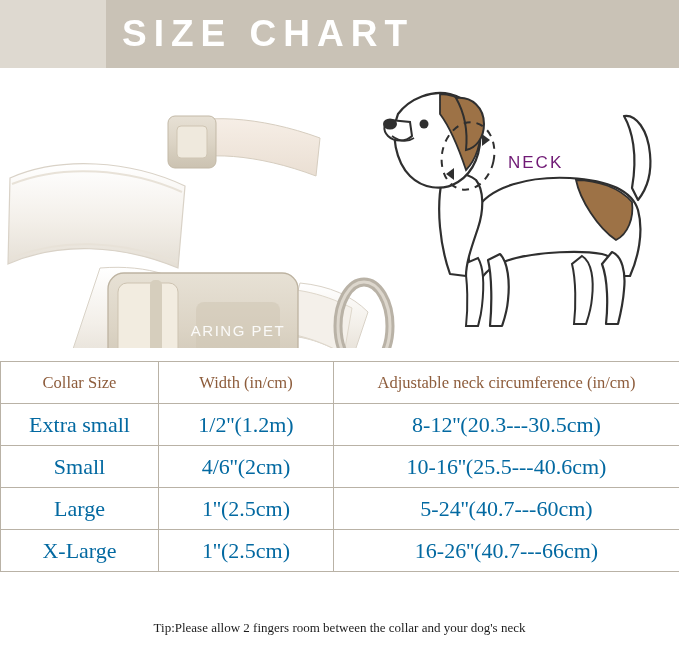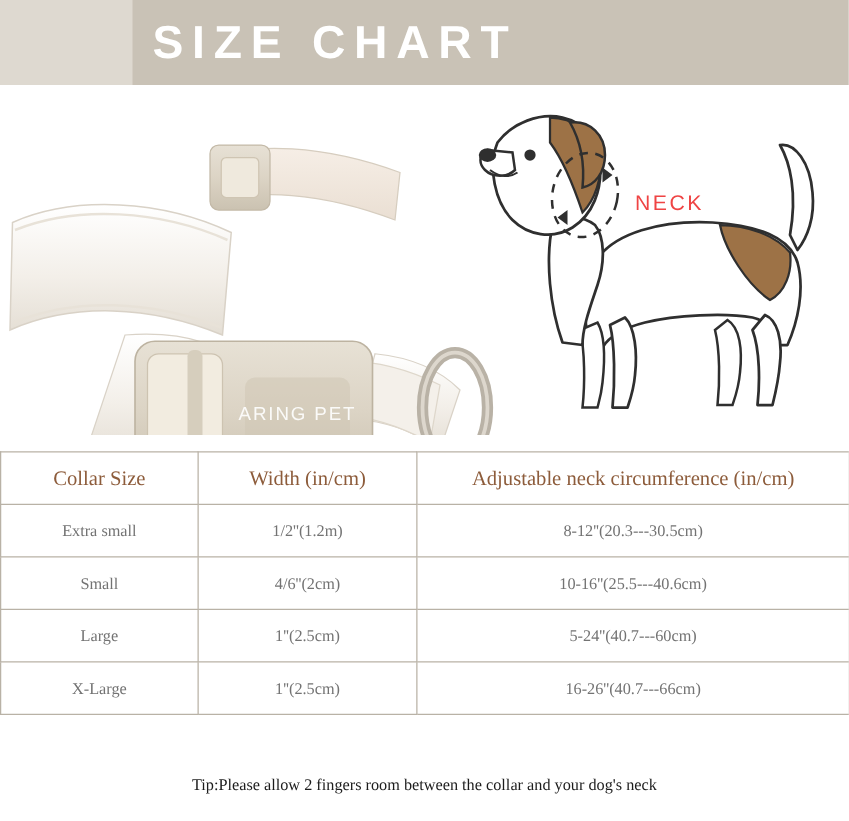--- a/index.html
+++ b/index.html
@@ -77,43 +77,43 @@
     width: 299px;
     height: 280px;
   }
   .neck-label {
     position: absolute;
     left: 128px;
     top: 85px;
     font-family: "Liberation Sans", sans-serif;
     font-size: 17px;
     letter-spacing: 2px;
-    color: #ef4444;
+    color: #701a75;
   }
 
   
   .table-wrap {
     position: absolute;
     left: 0;
     top: 348px;
     width: 679px;
     margin-top: 13px;
   }
   table.size-table {
     border-collapse: collapse;
     width: 679px;
     table-layout: fixed;
   }
   table.size-table th,
   table.size-table td {
     border: 1px solid #b9b2a6;
     text-align: center;
     font-family: "Liberation Serif", serif;
-    font-size: 13px;
-    color: #737373;
+    font-size: 22px;
+    color: #0369a1;
     height: 41px;
     padding: 0 2px;
   }
   table.size-table th {
     color: #8d5c3b;
     font-weight: normal;
     font-size: 16.5px;
   }
   table.size-table tr:first-child th {
     border-top: 1px solid #b9b2a6;

